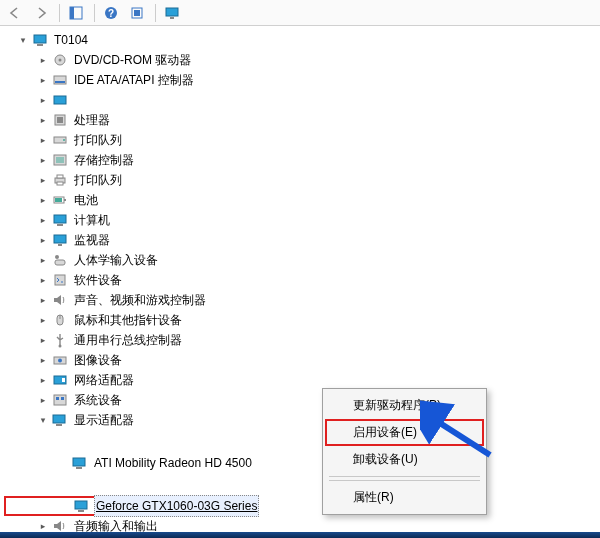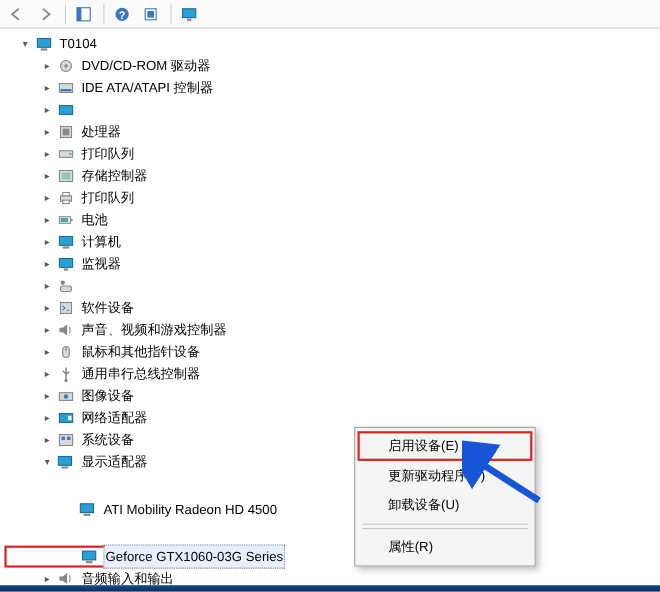--- a/index.html
+++ b/index.html
@@ -63,21 +63,21 @@
     align-items: center;
     justify-content: center;
     flex-shrink: 0;
   }
   .label { padding: 1px 2px; }
   .selected {
     background: #e8f0fe;
     border: 1px dotted #888;
     padding: 0 1px;
   }
-  .redbox { border: 2px solid #e02020; }
+  .redbox { border: 2px solid #e02020; text-decoration: underline; }
   .ind1 { padding-left: 12px; }
   .ind2 { padding-left: 32px; }
   .ind3 { padding-left: 52px; margin-top: 23px; }
   .context-menu {
     position: absolute;
     background: #f5f5f5;
     border: 1px solid #a0a0a0;
     box-shadow: 3px 3px 6px rgba(0,0,0,.25);
     padding: 3px 2px;
     min-width: 165px;
@@ -268,20 +268,21 @@
         <span class="label">监视器</span>
       </div>
       <div class="node ind2">
         <span class="toggle">▸</span>
         <span class="icon">
           <svg width="16" height="16">
             <circle cx="5" cy="5" r="2" fill="#888"></circle>
             <rect x="3" y="8" width="10" height="5" rx="2" fill="#d8d8d8" stroke="#888"></rect>
           </svg>
         </span>
+        <span class="label">人体学输入设备</span>
       </div>
       <div class="node ind2">
         <span class="toggle">▸</span>
         <span class="icon">
           <svg width="16" height="16">
             <rect x="3" y="3" width="10" height="10" fill="#d8d8d8" stroke="#888"></rect>
             <path d="M5 6l2 2-2 2M9 10h2" stroke="#3a76c4" fill="none"></path>
           </svg>
         </span>
         <span class="label">软件设备</span>
@@ -386,22 +387,22 @@
         <svg width="16" height="16">
           <path d="M2 6h3l4-3v10l-4-3H2z" fill="#888"></path>
           <path d="M11 5c1 1 1 5 0 6" fill="none" stroke="#888"></path>
         </svg>
       </span>
     <span class="label">音频输入和输出</span>
   </div>
 </div>
 
 <div class="context-menu" style="left:322px; top:388px;">
+  <div class="menu-item">更新驱动程序(P)</div>
   <div class="menu-item boxed">启用设备(E)</div>
-  <div class="menu-item">更新驱动程序(P)</div>
   <div class="menu-item">卸载设备(U)</div>
   <div class="menu-sep"></div>
   <div class="menu-sep"></div>
   <div class="menu-item">属性(R)</div>
 </div>
 
 <svg class="arrow-svg" style="left:420px; top:380px;" width="90" height="90">
   <defs>
       <marker id="ah" markerWidth="10" markerHeight="10" refX="2" refY="4" orient="auto">
         <path d="M0,0 L8,4 L0,8 z" fill="#1656d6"></path>

